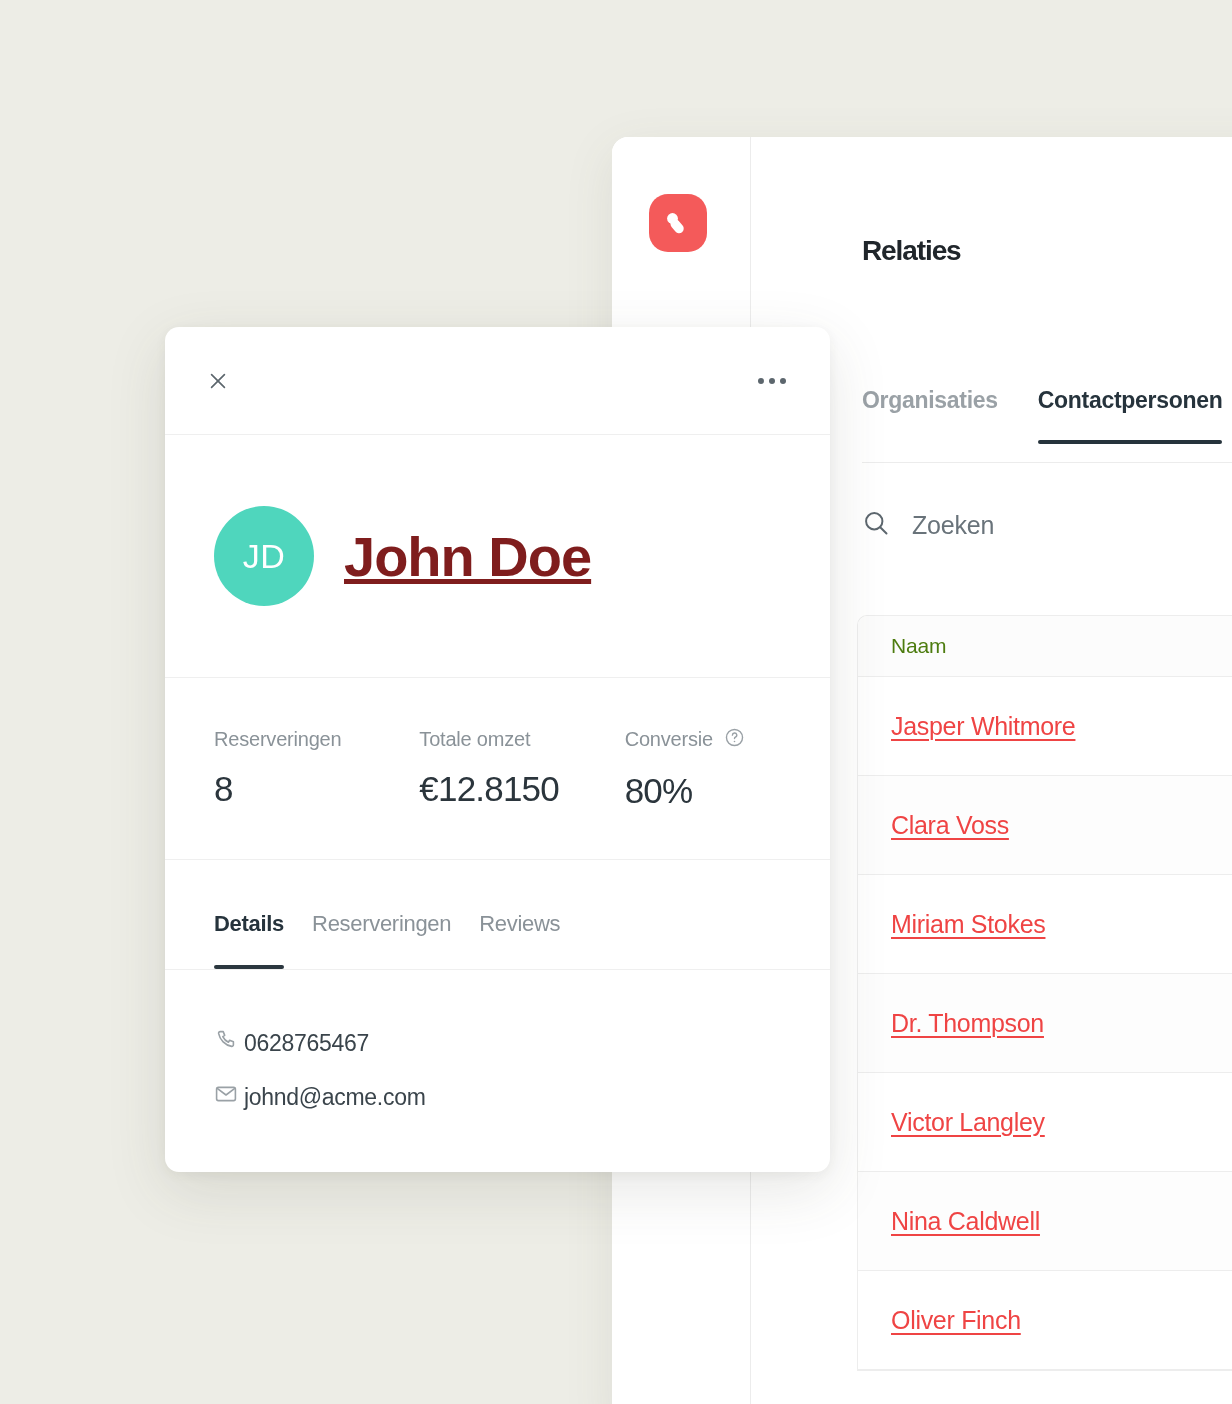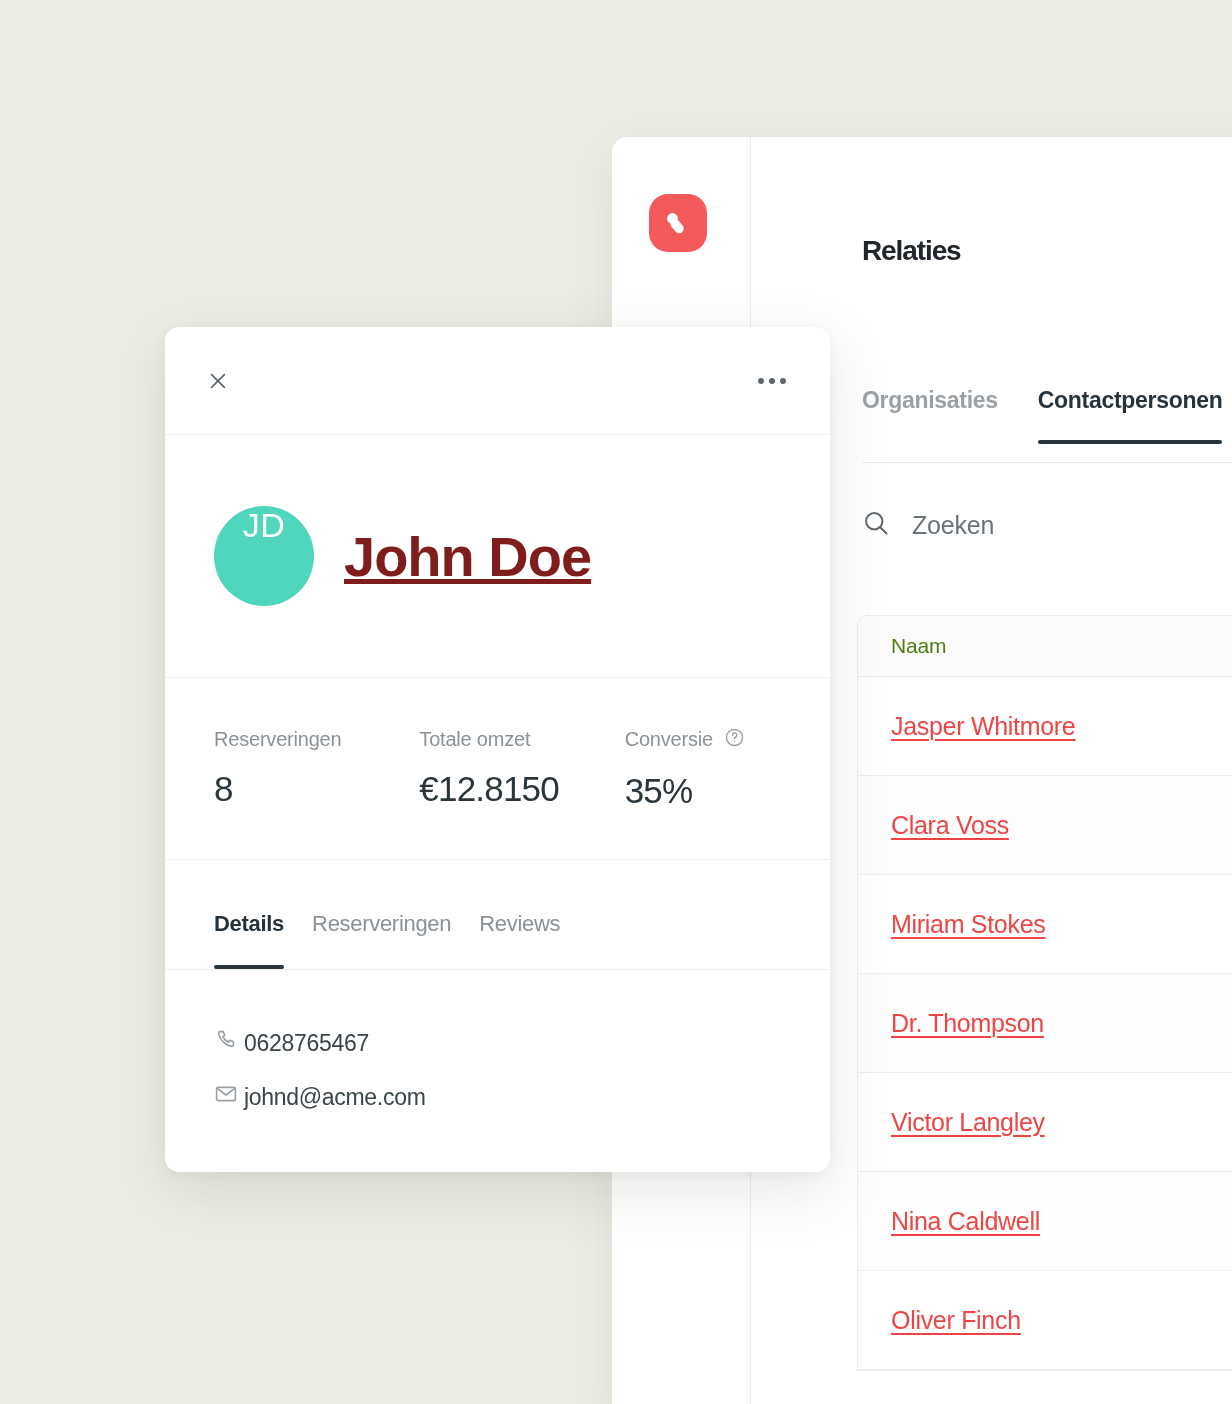--- a/index.html
+++ b/index.html
@@ -228,21 +228,21 @@
     display: flex;
     align-items: center;
     padding-left: 49px;
     border-bottom: 1px solid #efefef;
     gap: 30px;
   }
   .avatar {
     width: 100px; height: 100px;
     border-radius: 50%;
     background: #4fd6bd;
-    display: flex; align-items: flex-start; justify-content: center;
+    display: flex; align-items: center; justify-content: center;
     color: #ffffff;
     font-size: 34px;
     font-weight: 400;
     letter-spacing: 0.5px;
   }
   .m-name {
     font-size: 56px;
     font-weight: 700;
     color: #7f1d1d;
     letter-spacing: -1px;
@@ -425,21 +425,21 @@
         <div class="stat-label">
           <span>Conversie</span>
           <span>
             <svg width="21" height="21" viewBox="0 0 24 24" fill="none" stroke="#9aa1a6" stroke-width="1.6">
               <circle cx="12" cy="12" r="9.2"></circle>
               <path d="M9.6 9.3a2.5 2.5 0 1 1 3.3 2.4c-.6.25-.9.8-.9 1.5" stroke-linecap="round"></path>
               <circle cx="12" cy="16.6" r="0.95" fill="#9aa1a6" stroke="none"></circle>
             </svg>
           </span>
         </div>
-        <div class="stat-value">35%</div>
+        <div class="stat-value">80%</div>
       </div>
     </div>
 
     <div class="m-tabs">
       <div class="m-tab active">Details</div>
       <div class="m-tab">Reserveringen</div>
       <div class="m-tab">Reviews</div>
     </div>
 
     <div class="m-details">

